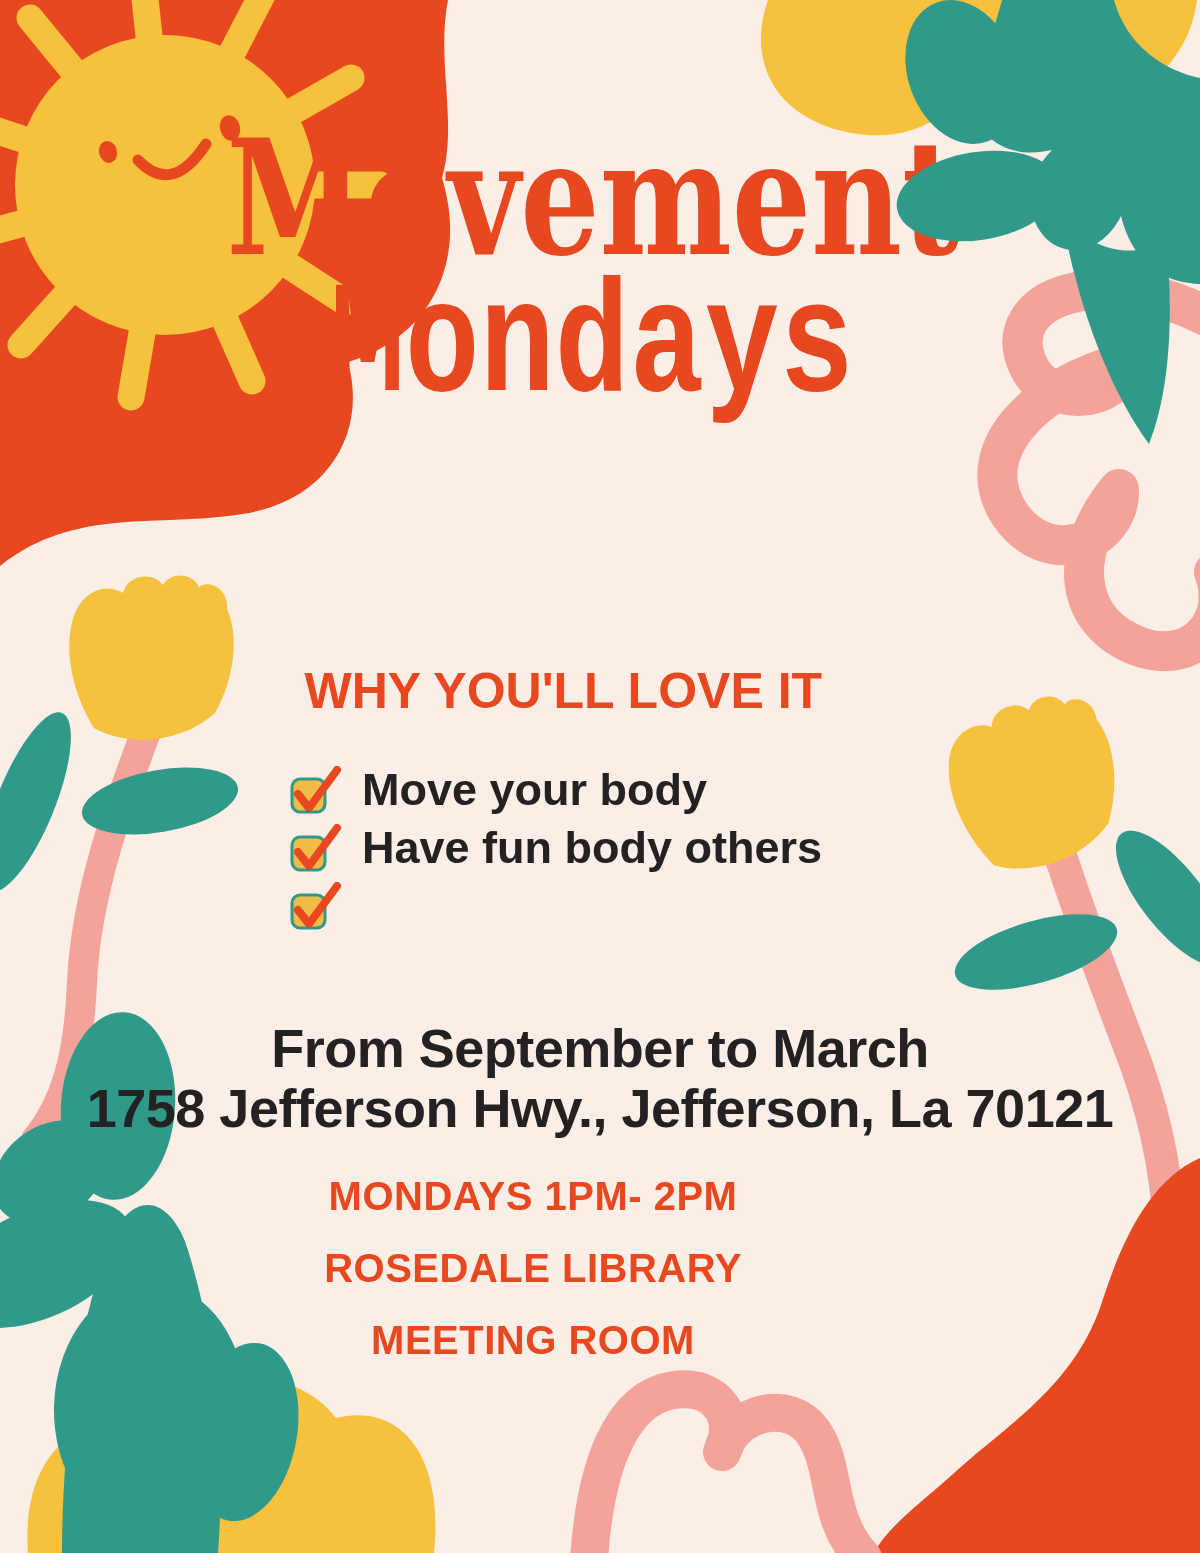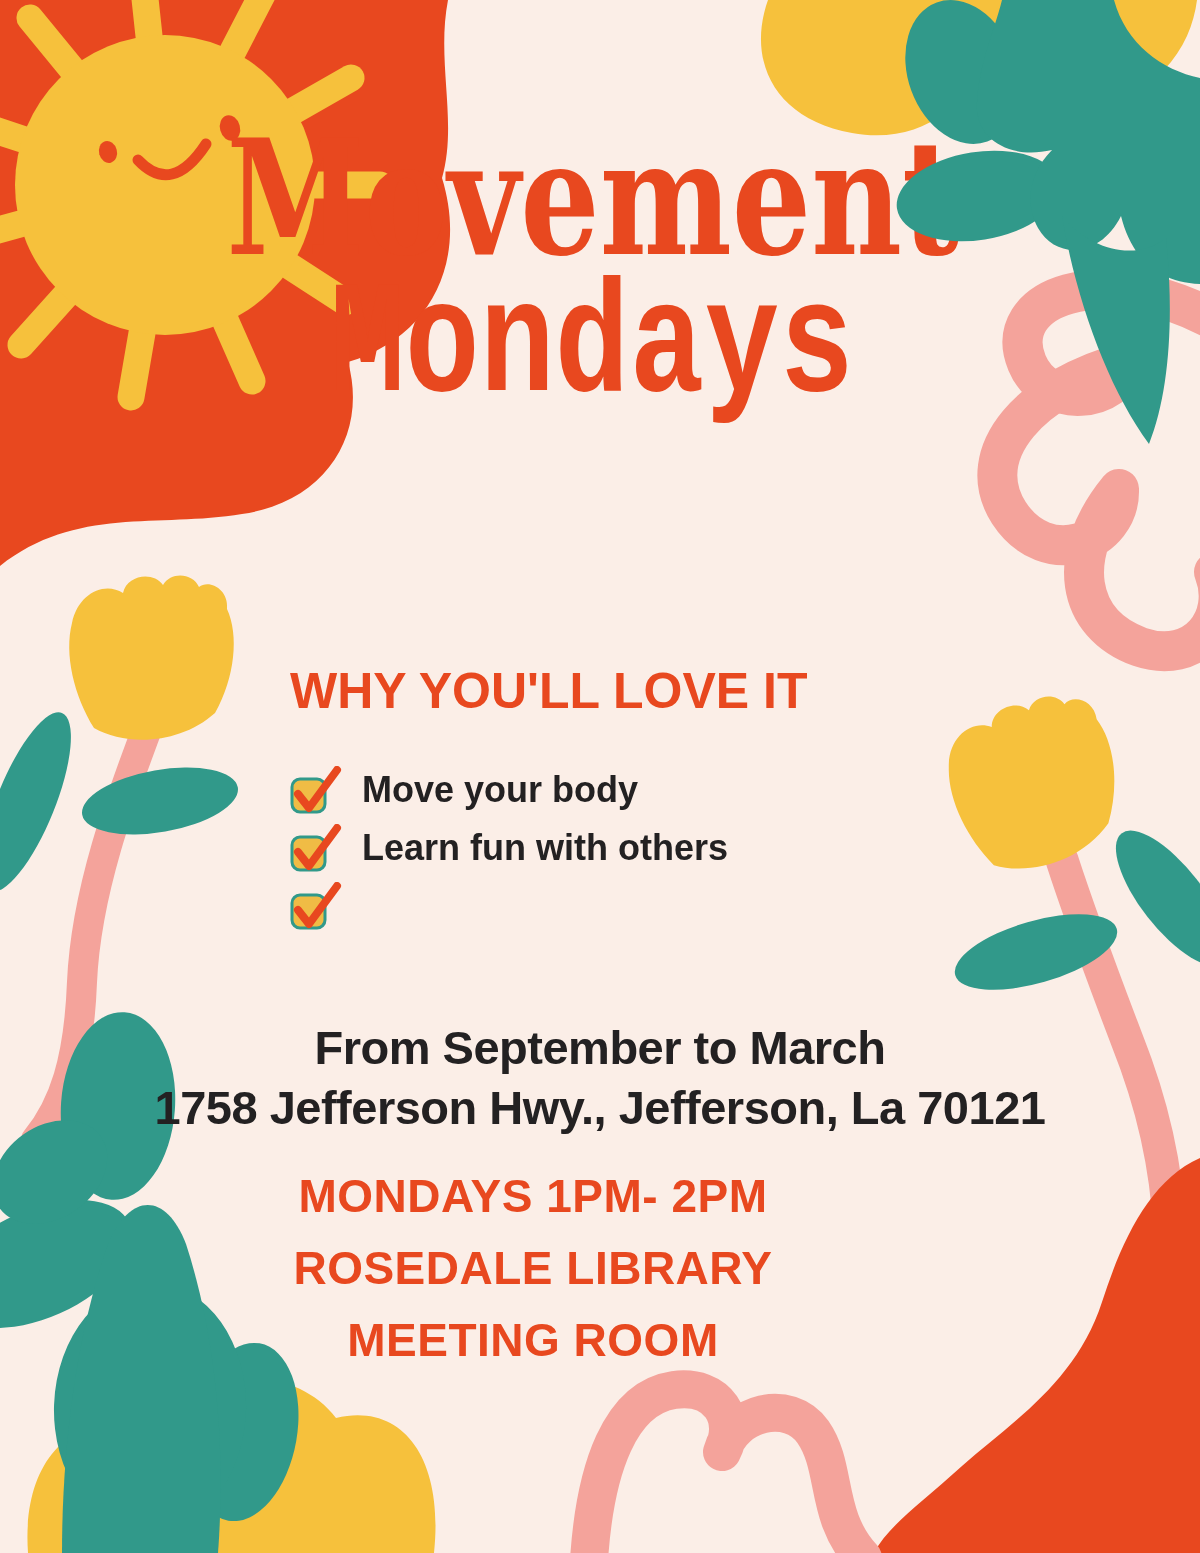--- a/index.html
+++ b/index.html
@@ -27,31 +27,31 @@
   .benefits{position:absolute;left:290px;top:662px;}
   .benefits-heading{
     font-size:50px;font-weight:700;color:var(--orange,#E8481F);
     letter-spacing:0px;white-space:nowrap;margin:0 0 46px 0;text-align:right;
   }
   .check-row{display:flex;align-items:center;gap:20px;margin-bottom:10px;height:48px;}
   .cb-icon{flex:0 0 auto;display:block;}
   .cb-box{fill:var(--checkbox_yellow,#F0BC45);stroke:var(--teal,#31998A);stroke-width:3;}
   .cb-check{fill:none;stroke:var(--orange,#E8481F);stroke-width:8;stroke-linecap:round;stroke-linejoin:round;}
   .check-label{
-    font-size:36px;font-weight:700;color:var(--ink,#232122);white-space:nowrap;
+    font-size:45px;font-weight:700;color:var(--ink,#232122);white-space:nowrap;
   }
 
   .schedule{
     position:absolute;left:0;top:1018px;width:1200px;text-align:center;
-    color:var(--ink,#232122);font-weight:700;font-size:47px;line-height:60px;
+    color:var(--ink,#232122);font-weight:700;font-size:54px;line-height:60px;
     letter-spacing:-0.5px;white-space:nowrap;
   }
   .times{
     position:absolute;left:0;top:1160px;width:1066px;text-align:center;
-    color:var(--orange,#E8481F);font-weight:700;font-size:46px;line-height:72px;
+    color:var(--orange,#E8481F);font-weight:700;font-size:40px;line-height:72px;
     letter-spacing:0.5px;white-space:nowrap;
   }
 
   
   .fill-orange{fill:var(--orange,#E8481F);}
   .fill-yellow{fill:var(--yellow,#F6C13C);}
   .fill-teal{fill:var(--teal,#31998A);}
   .ray{stroke:var(--yellow,#F6C13C);stroke-width:27;stroke-linecap:round;}
   .face{stroke:var(--orange,#E8481F);fill:none;stroke-linecap:round;}
   .pinkflower{stroke:var(--pink,#F4A39B);stroke-width:40;fill:none;stroke-linecap:round;stroke-linejoin:round;}
@@ -149,21 +149,21 @@
           <path class="cb-check" d="M8,28 L19,42 L47,4"></path>
         </svg>
         <span class="check-label">Move your body</span>
       </div>
 
       <div class="check-row">
         <svg class="cb-icon" width="52" height="48" viewBox="0 0 52 48">
           <rect class="cb-box" x="2" y="13" width="33" height="33" rx="8"></rect>
           <path class="cb-check" d="M8,28 L19,42 L47,4"></path>
         </svg>
-        <span class="check-label">Learn fun with others</span>
+        <span class="check-label">Have fun body others</span>
       </div>
 
       <div class="check-row">
         <svg class="cb-icon" width="52" height="48" viewBox="0 0 52 48">
           <rect class="cb-box" x="2" y="13" width="33" height="33" rx="8"></rect>
           <path class="cb-check" d="M8,28 L19,42 L47,4"></path>
         </svg>
       </div>
     </div>
 

